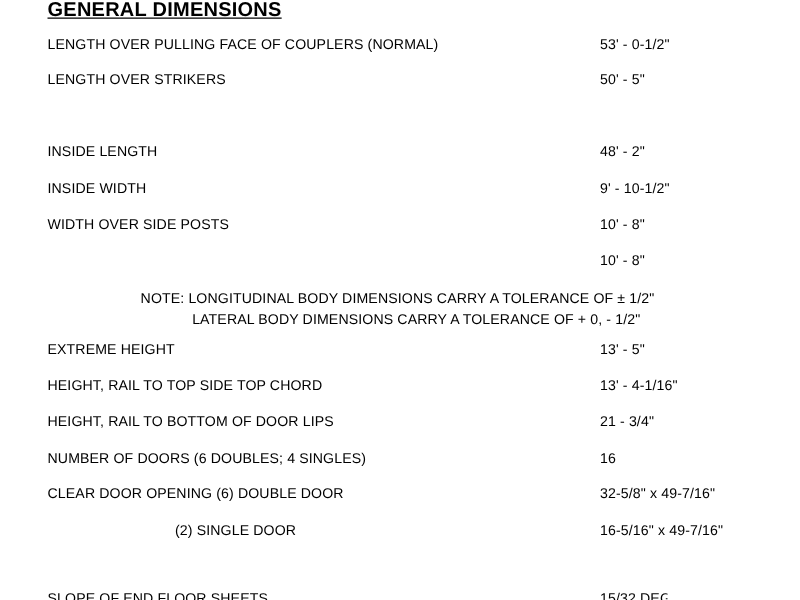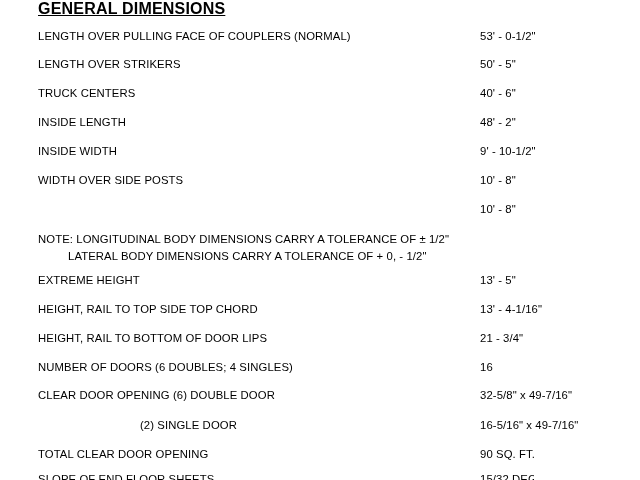--- a/index.html
+++ b/index.html
@@ -59,20 +59,21 @@
   .note-block {
     position: absolute;
     left: 38px;
     width: 560px;
     font-size: 11.3px;
     letter-spacing: 0.1px;
   }
   .note-line {
     white-space: nowrap;
     line-height: 17px;
+    text-align: center;
   }
   .note-line.indent {
     padding-left: 30px;
   }
   .clipped {
     position: absolute;
     left: 0;
     width: 534px;
     overflow: hidden;
   }
@@ -84,24 +85,20 @@
 
   <div class="section-title">GENERAL DIMENSIONS</div>
 
   <div class="spec-row" style="top:30px">
     <div class="spec-label">LENGTH OVER PULLING FACE OF COUPLERS (NORMAL)</div>
     <div class="spec-value">53' - 0-1/2"</div>
   </div>
   <div class="spec-row" style="top:58px">
     <div class="spec-label">LENGTH OVER STRIKERS</div>
     <div class="spec-value">50' - 5"</div>
-  </div>
-  <div class="spec-row" style="top:87px">
-    <div class="spec-label">TRUCK CENTERS</div>
-    <div class="spec-value">40' - 6"</div>
   </div>
   <div class="spec-row" style="top:116px">
     <div class="spec-label">INSIDE LENGTH</div>
     <div class="spec-value">48' - 2"</div>
   </div>
   <div class="spec-row" style="top:145px">
     <div class="spec-label">INSIDE WIDTH</div>
     <div class="spec-value"> 9' - 10-1/2"</div>
   </div>
   <div class="spec-row" style="top:174px">
@@ -134,23 +131,19 @@
     <div class="spec-value">16</div>
   </div>
   <div class="spec-row" style="top:389px">
     <div class="spec-label">CLEAR DOOR OPENING (6) DOUBLE DOOR</div>
     <div class="spec-value">32-5/8" x 49-7/16"</div>
   </div>
   <div class="spec-row" style="top:419px">
     <div class="spec-label indent">(2) SINGLE DOOR</div>
     <div class="spec-value">16-5/16" x 49-7/16"</div>
   </div>
-  <div class="spec-row" style="top:448px">
-    <div class="spec-label">TOTAL CLEAR DOOR OPENING</div>
-    <div class="spec-value">90 SQ. FT.</div>
-  </div>
 
   <div class="clipped" style="top:473px; height:7px">
     <div class="spec-label">SLOPE OF END FLOOR SHEETS</div>
     <div class="spec-value">15/32 DEGREES</div>
   </div>
 
 </div>
 
 </body></html>

